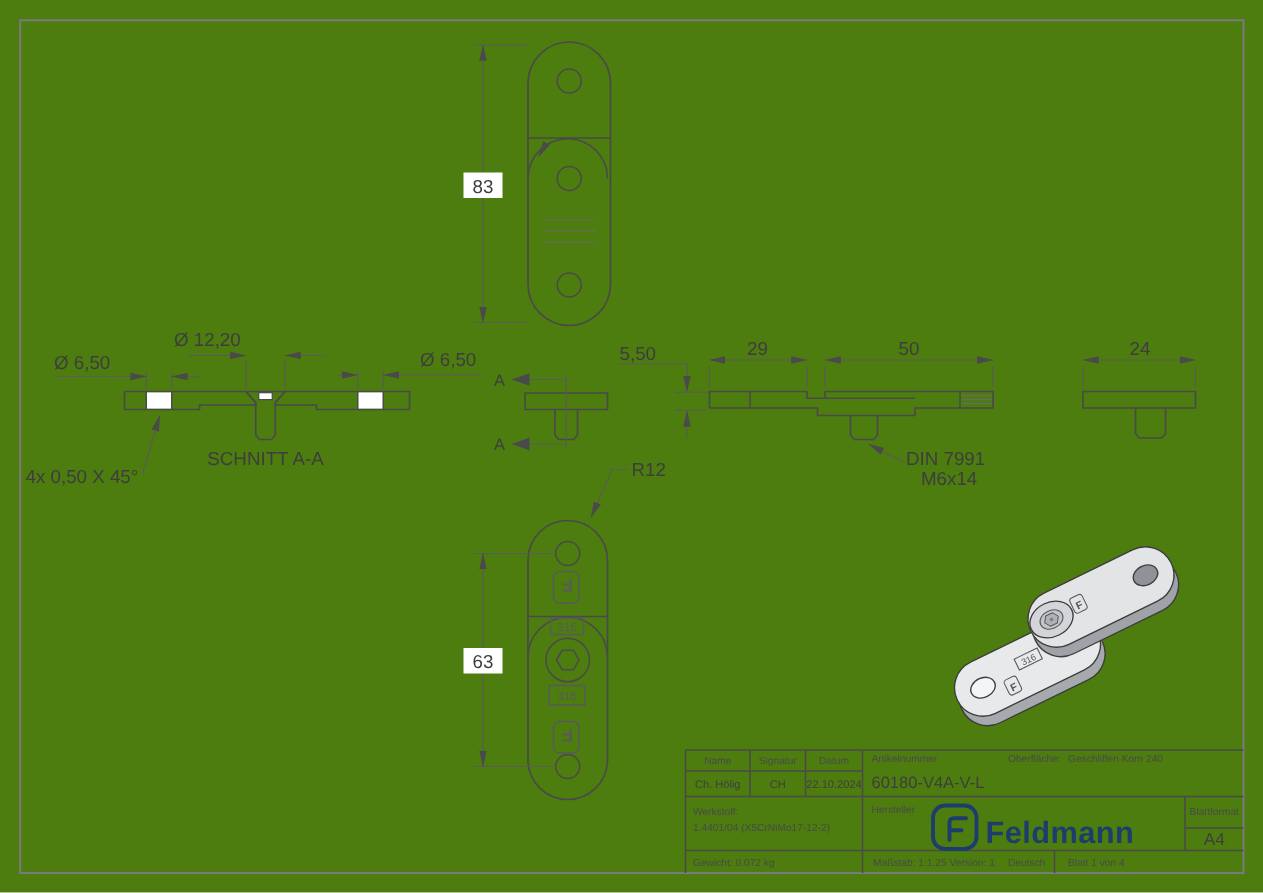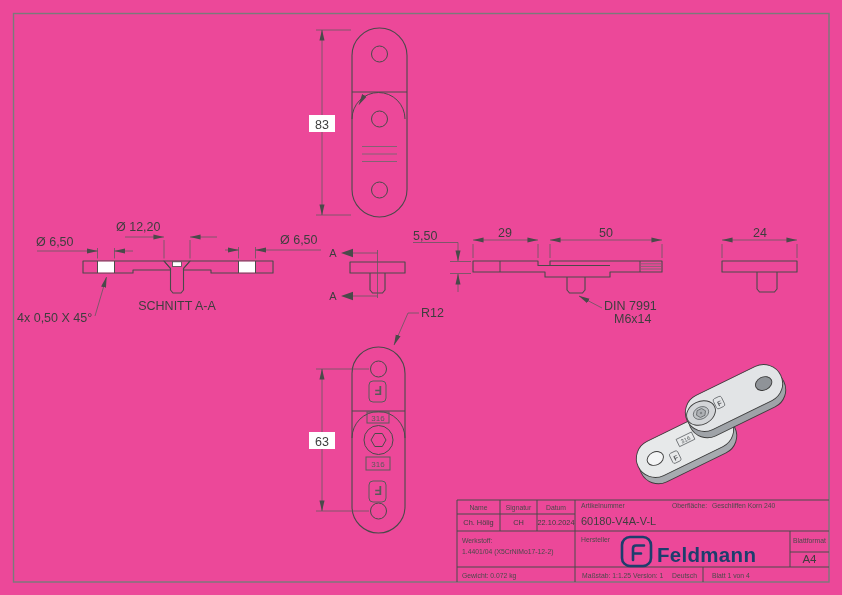--- a/index.html
+++ b/index.html
@@ -1,16 +1,16 @@
 <!DOCTYPE html>
 <html><head>
 <meta charset="utf-8">
 <style>
   html,body{margin:0;padding:0;background:#ffffff;}
-  .sheet{position:relative;width:842px;height:595px;background:#ec4899;overflow:hidden;}
+  .sheet{position:relative;width:842px;height:595px;background:#4d7c0f;overflow:hidden;}
   svg text{font-family:"Liberation Sans",sans-serif;fill:#3e3e3e;}
   .ol{stroke:#4a4a4a;stroke-width:1.1;fill:none;stroke-linejoin:round;}
   .ol2{stroke:#4a4a4a;stroke-width:1;fill:none;}
   .thin{stroke:#5b5b5b;stroke-width:0.75;fill:none;}
   .etch{stroke:#6a6a6a;stroke-width:0.8;fill:none;}
   .dimt{font-size:12.5px;}
   .dimts{font-size:11px;}
   .tbl{stroke:#4a4a4a;stroke-width:1;fill:none;}
   .tb-s{font-size:6.8px;fill:#4a4a4a;}
   .tb-m{font-size:7.4px;fill:#3e3e3e;}

